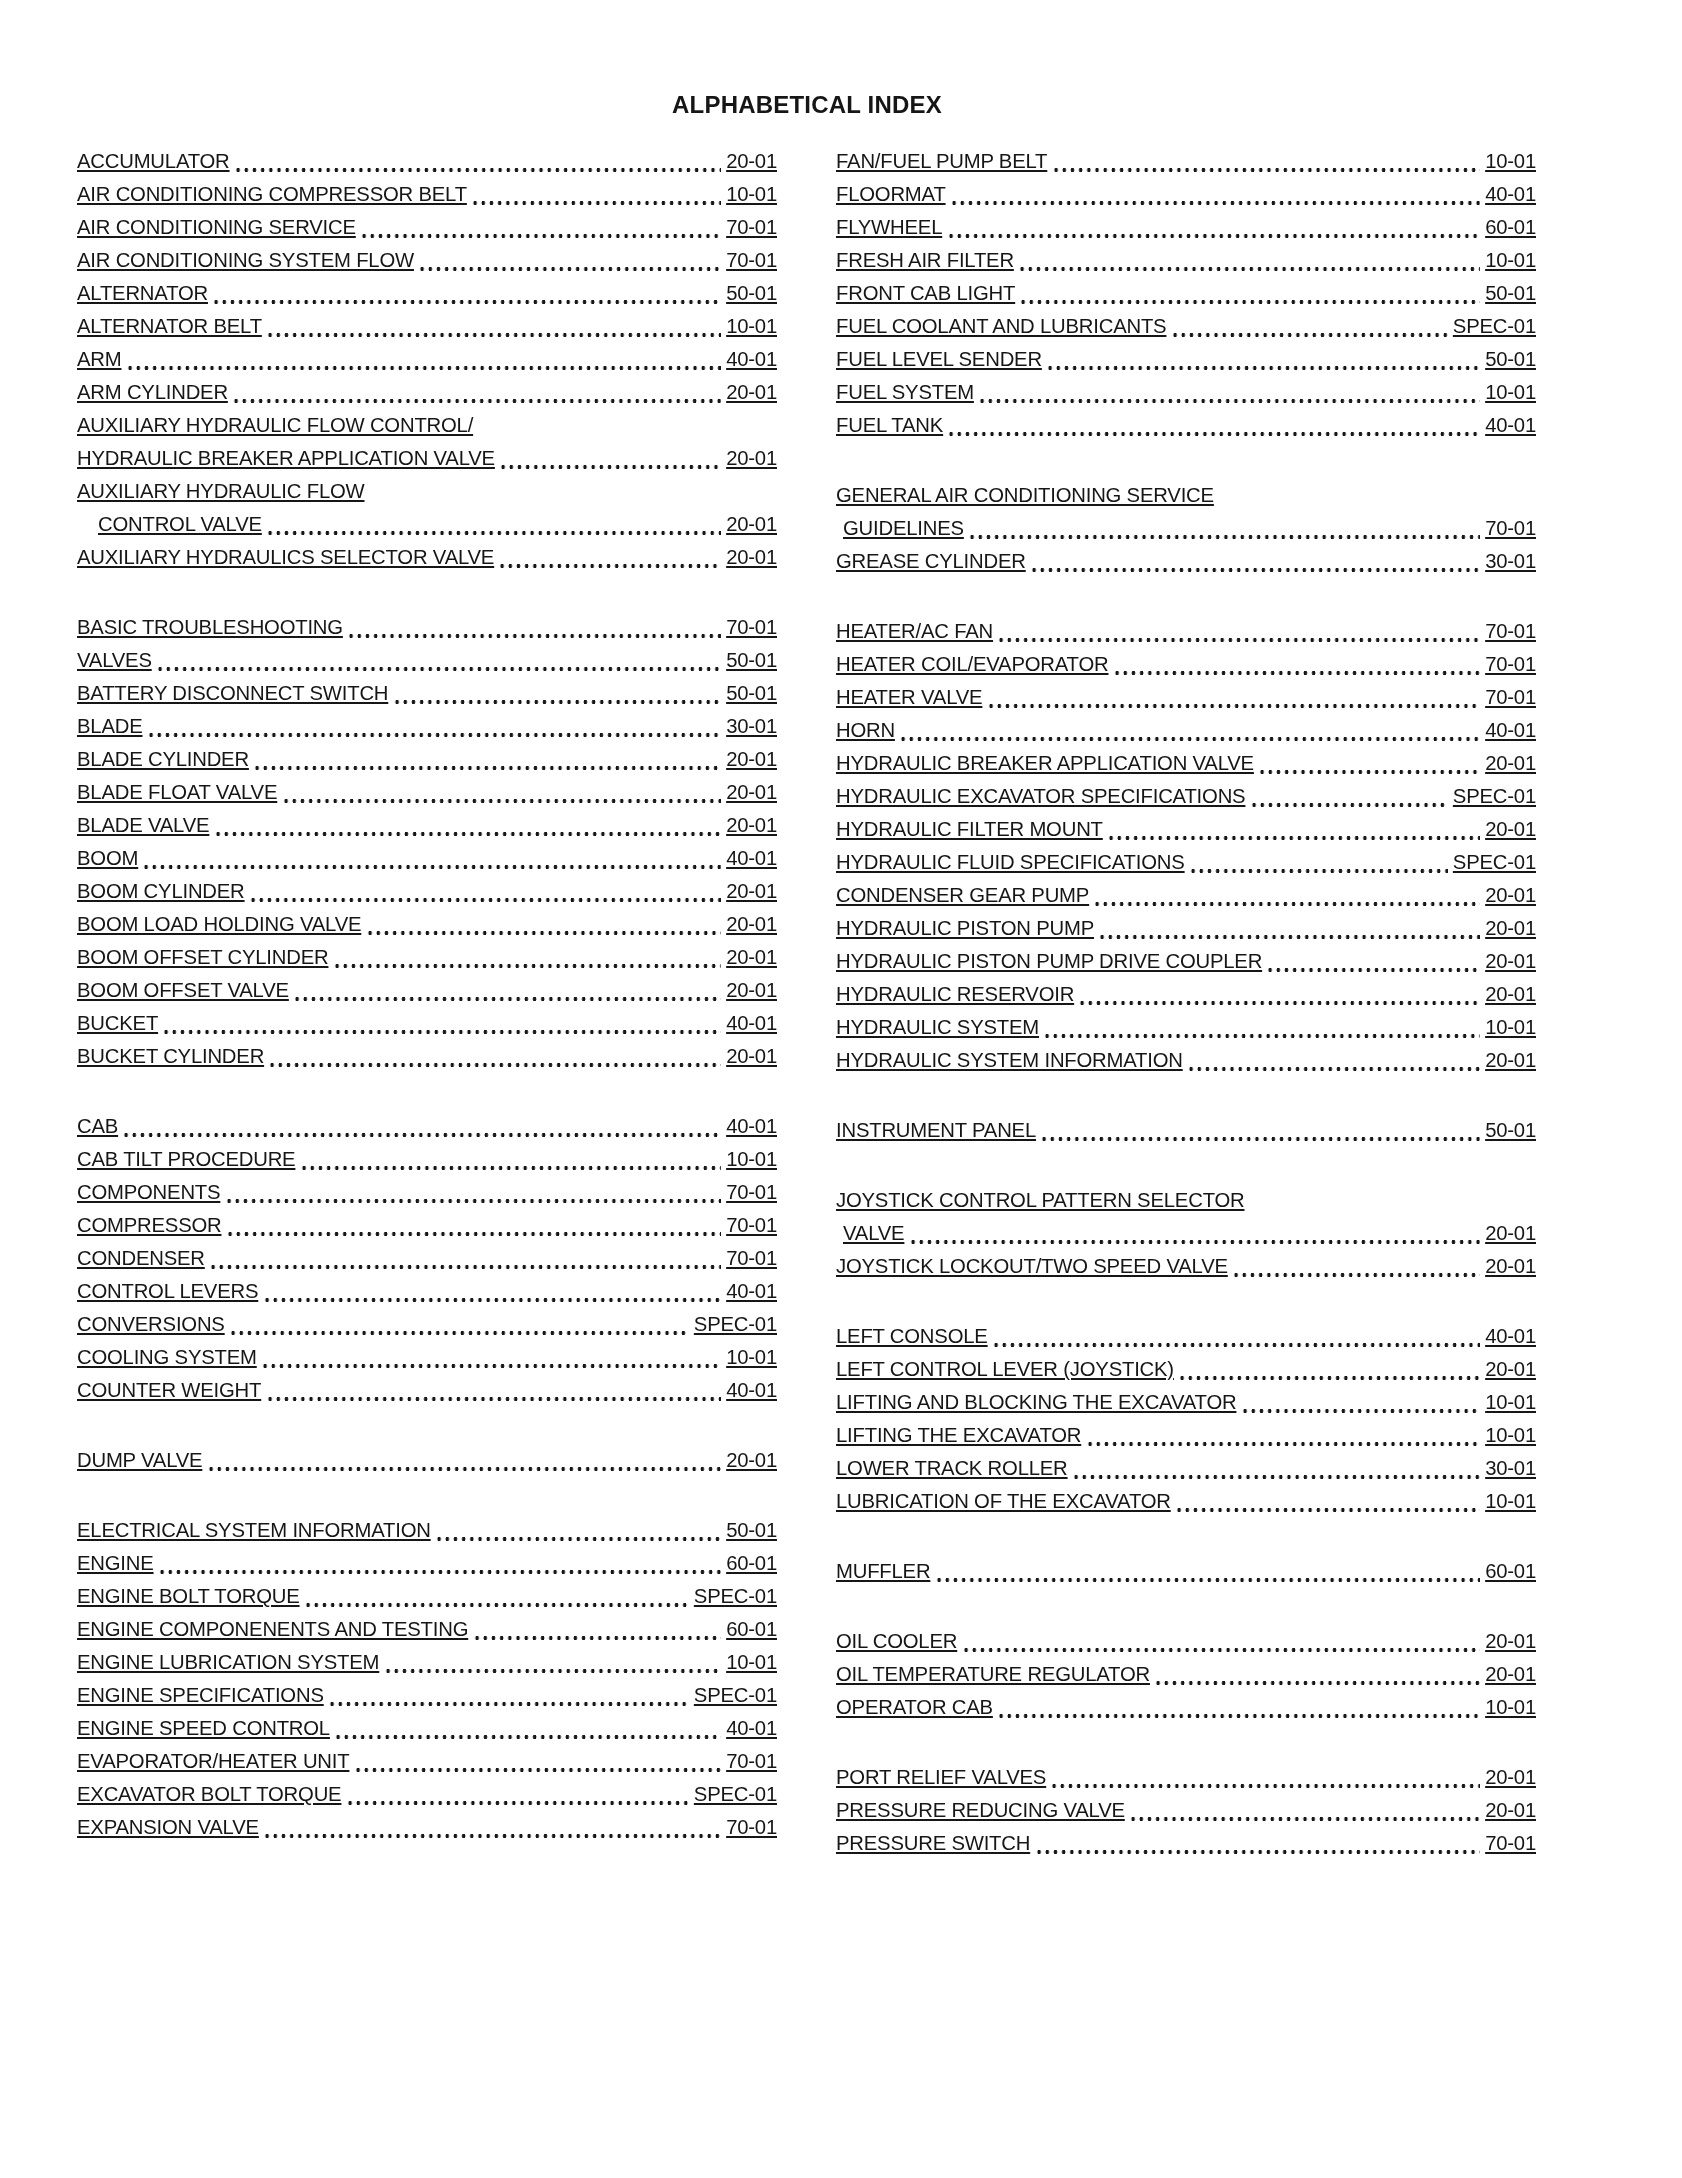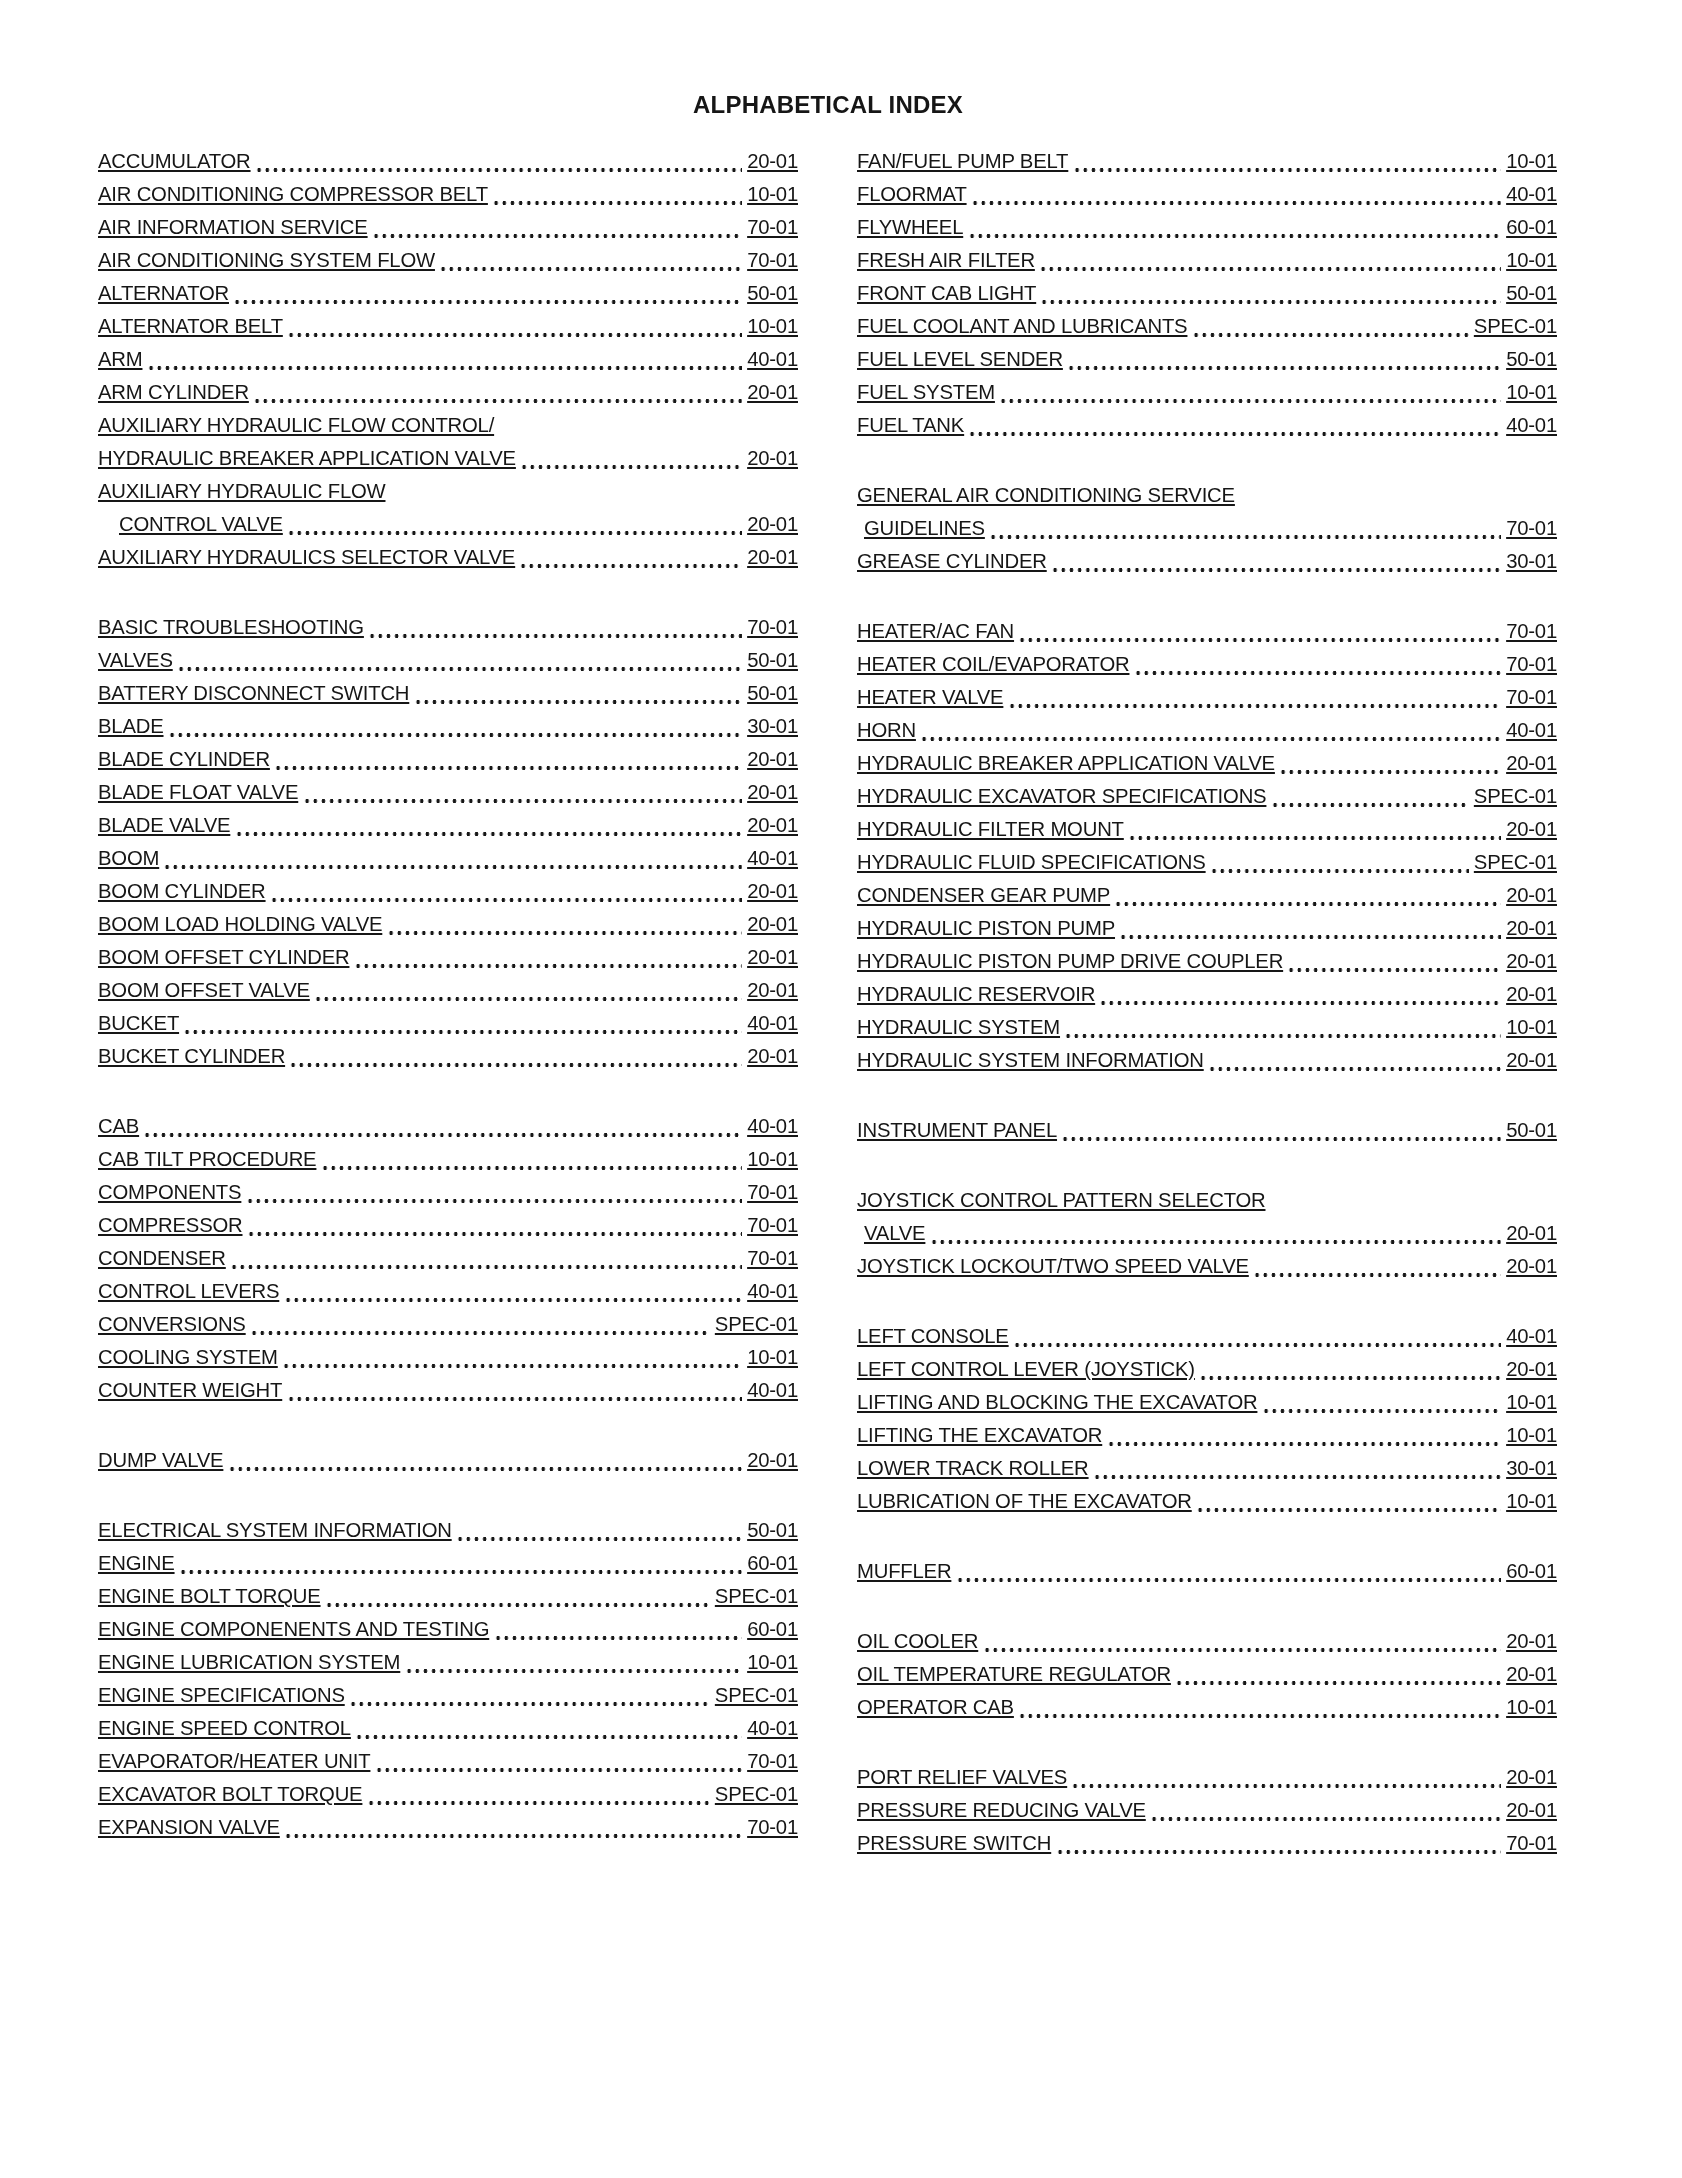--- a/index.html
+++ b/index.html
@@ -11,21 +11,21 @@
     position: relative;
     width: 1683px;
     height: 2178px;
     background: #ffffff;
     color: #161616;
     font-family: "Liberation Sans", "DejaVu Sans", sans-serif;
     overflow: hidden;
   }
   .content {
     width: 1460px;
-    margin-left: 98px;
+    margin-left: 77px;
   }
   .title {
     margin: 0;
     padding-top: 90px;
     text-align: center;
     font-size: 24px;
     line-height: 29px;
     font-weight: 700;
     letter-spacing: 0.2px;
   }
@@ -78,21 +78,21 @@
             <span class="label">ACCUMULATOR</span>
             <span class="leader"></span>
             <span class="pagenum">20-01</span>
           </div>
           <div class="row">
             <span class="label">AIR CONDITIONING COMPRESSOR BELT</span>
             <span class="leader"></span>
             <span class="pagenum">10-01</span>
           </div>
           <div class="row">
-            <span class="label">AIR INFORMATION SERVICE</span>
+            <span class="label">AIR CONDITIONING SERVICE</span>
             <span class="leader"></span>
             <span class="pagenum">70-01</span>
           </div>
           <div class="row">
             <span class="label">AIR CONDITIONING SYSTEM FLOW</span>
             <span class="leader"></span>
             <span class="pagenum">70-01</span>
           </div>
           <div class="row">
             <span class="label">ALTERNATOR</span>

